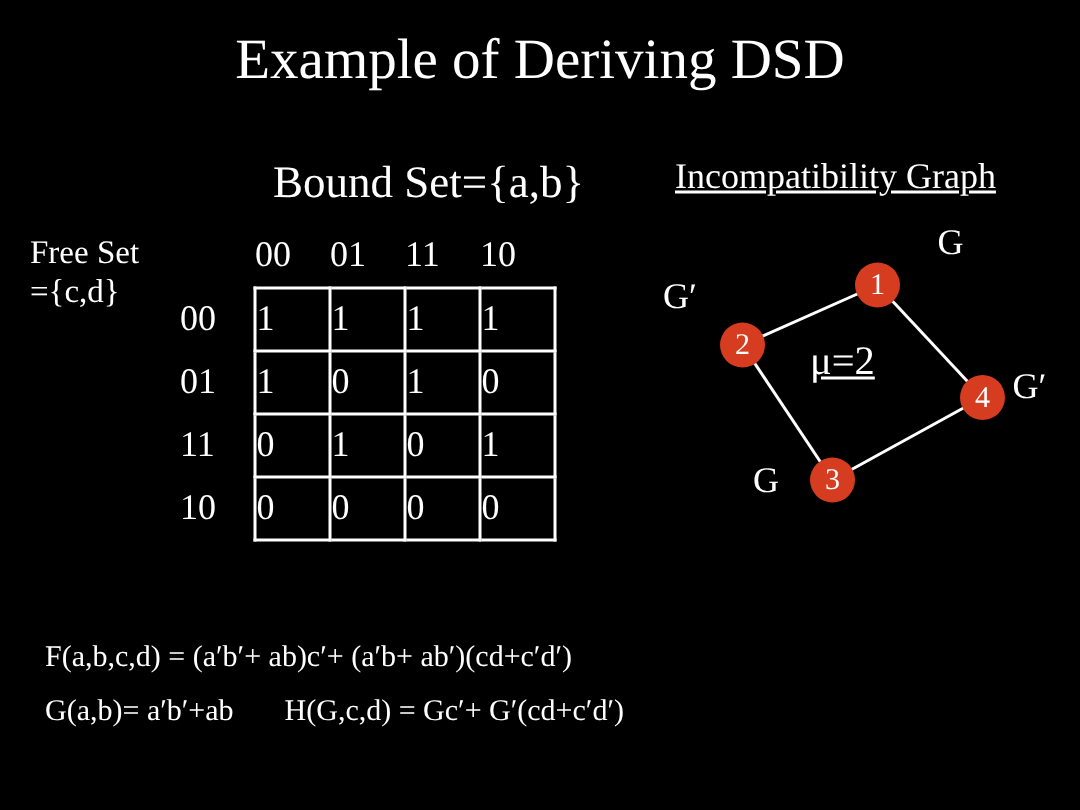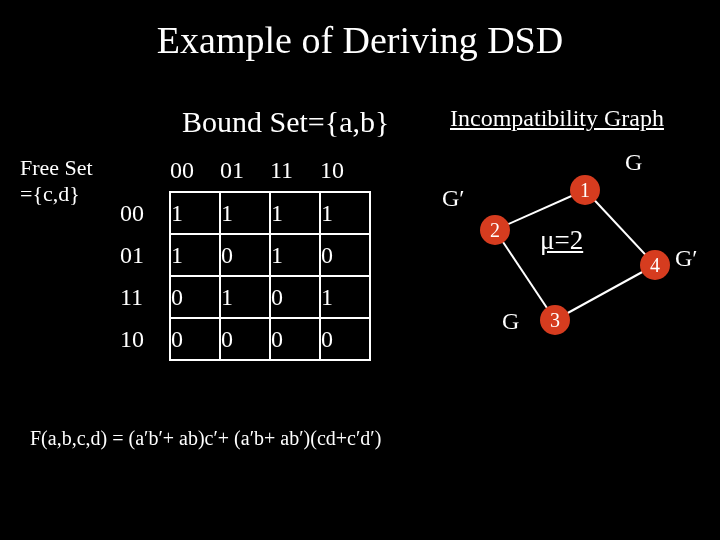--- a/index.html
+++ b/index.html
@@ -170,13 +170,18 @@
   <div class="edge-label" style="left:195px; top:4px;">G</div>
   <div class="edge-label" style="left:12px; top:40px;">G′</div>
   <div class="edge-label" style="left:245px; top:100px;">G′</div>
   <div class="edge-label" style="left:72px; top:163px;">G</div>
 
   <div class="mu" style="left:110px; top:80px;">μ=2</div>
 </div>
 
 <div class="equations">
   <div>F(a,b,c,d) = (a′b′+ ab)c′+ (a′b+ ab′)(cd+c′d′)</div>
+  <div>
+    <span>G(a,b)= a′b′+ab</span>
+    <span style="display:inline-block; width:24px;"></span>
+    <span>H(G,c,d) = Gc′+ G′(cd+c′d′)</span>
+  </div>
 </div>
 
 </body></html>

